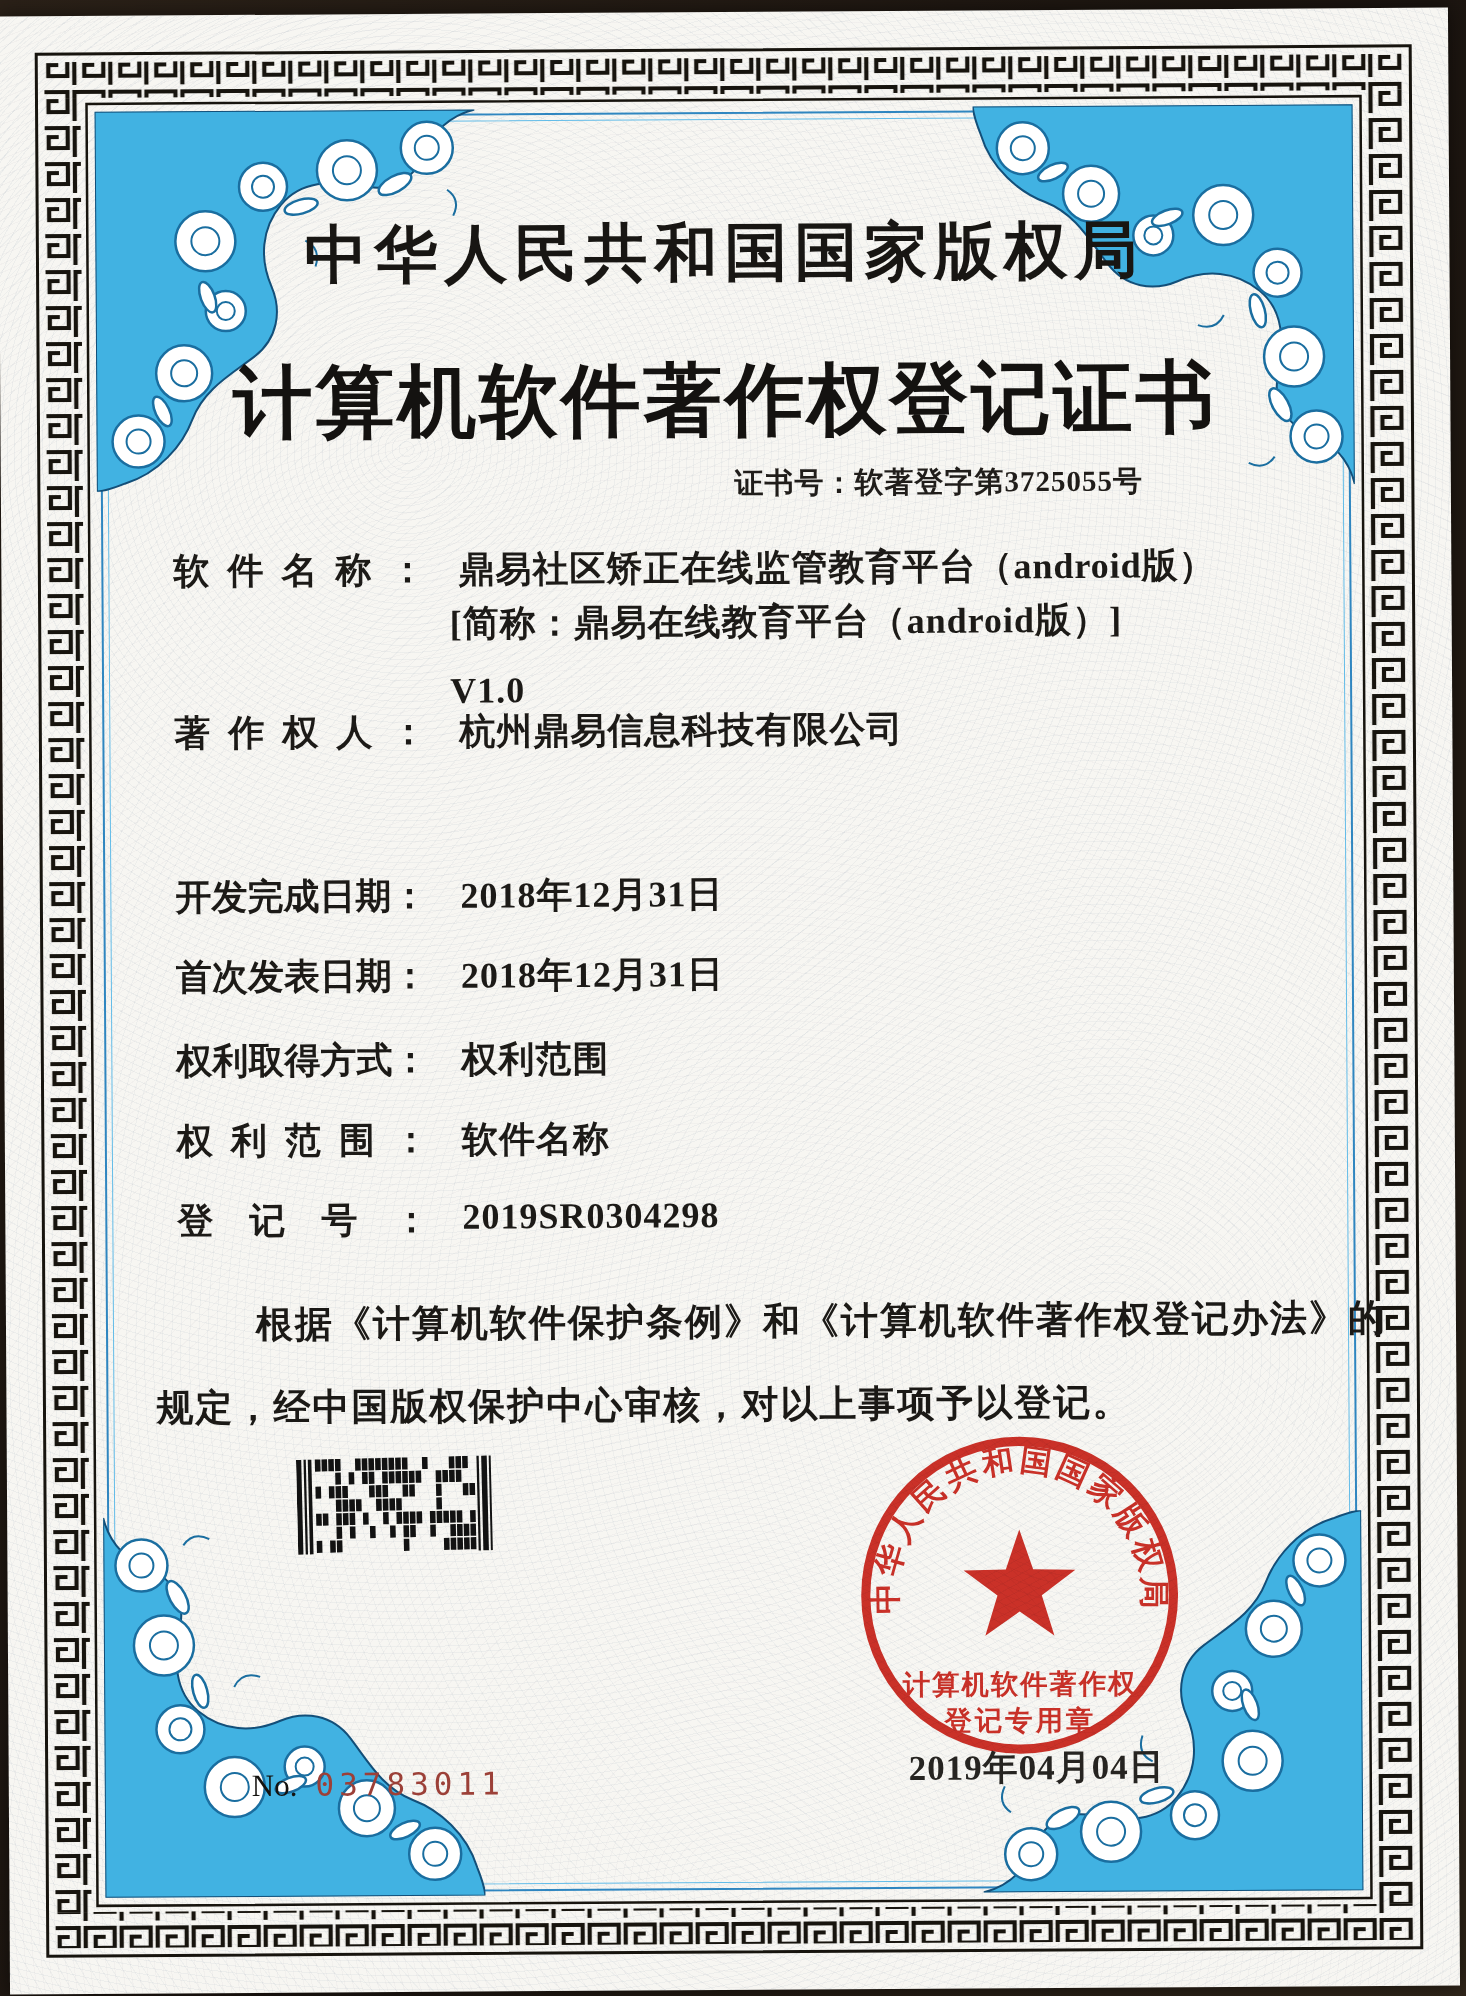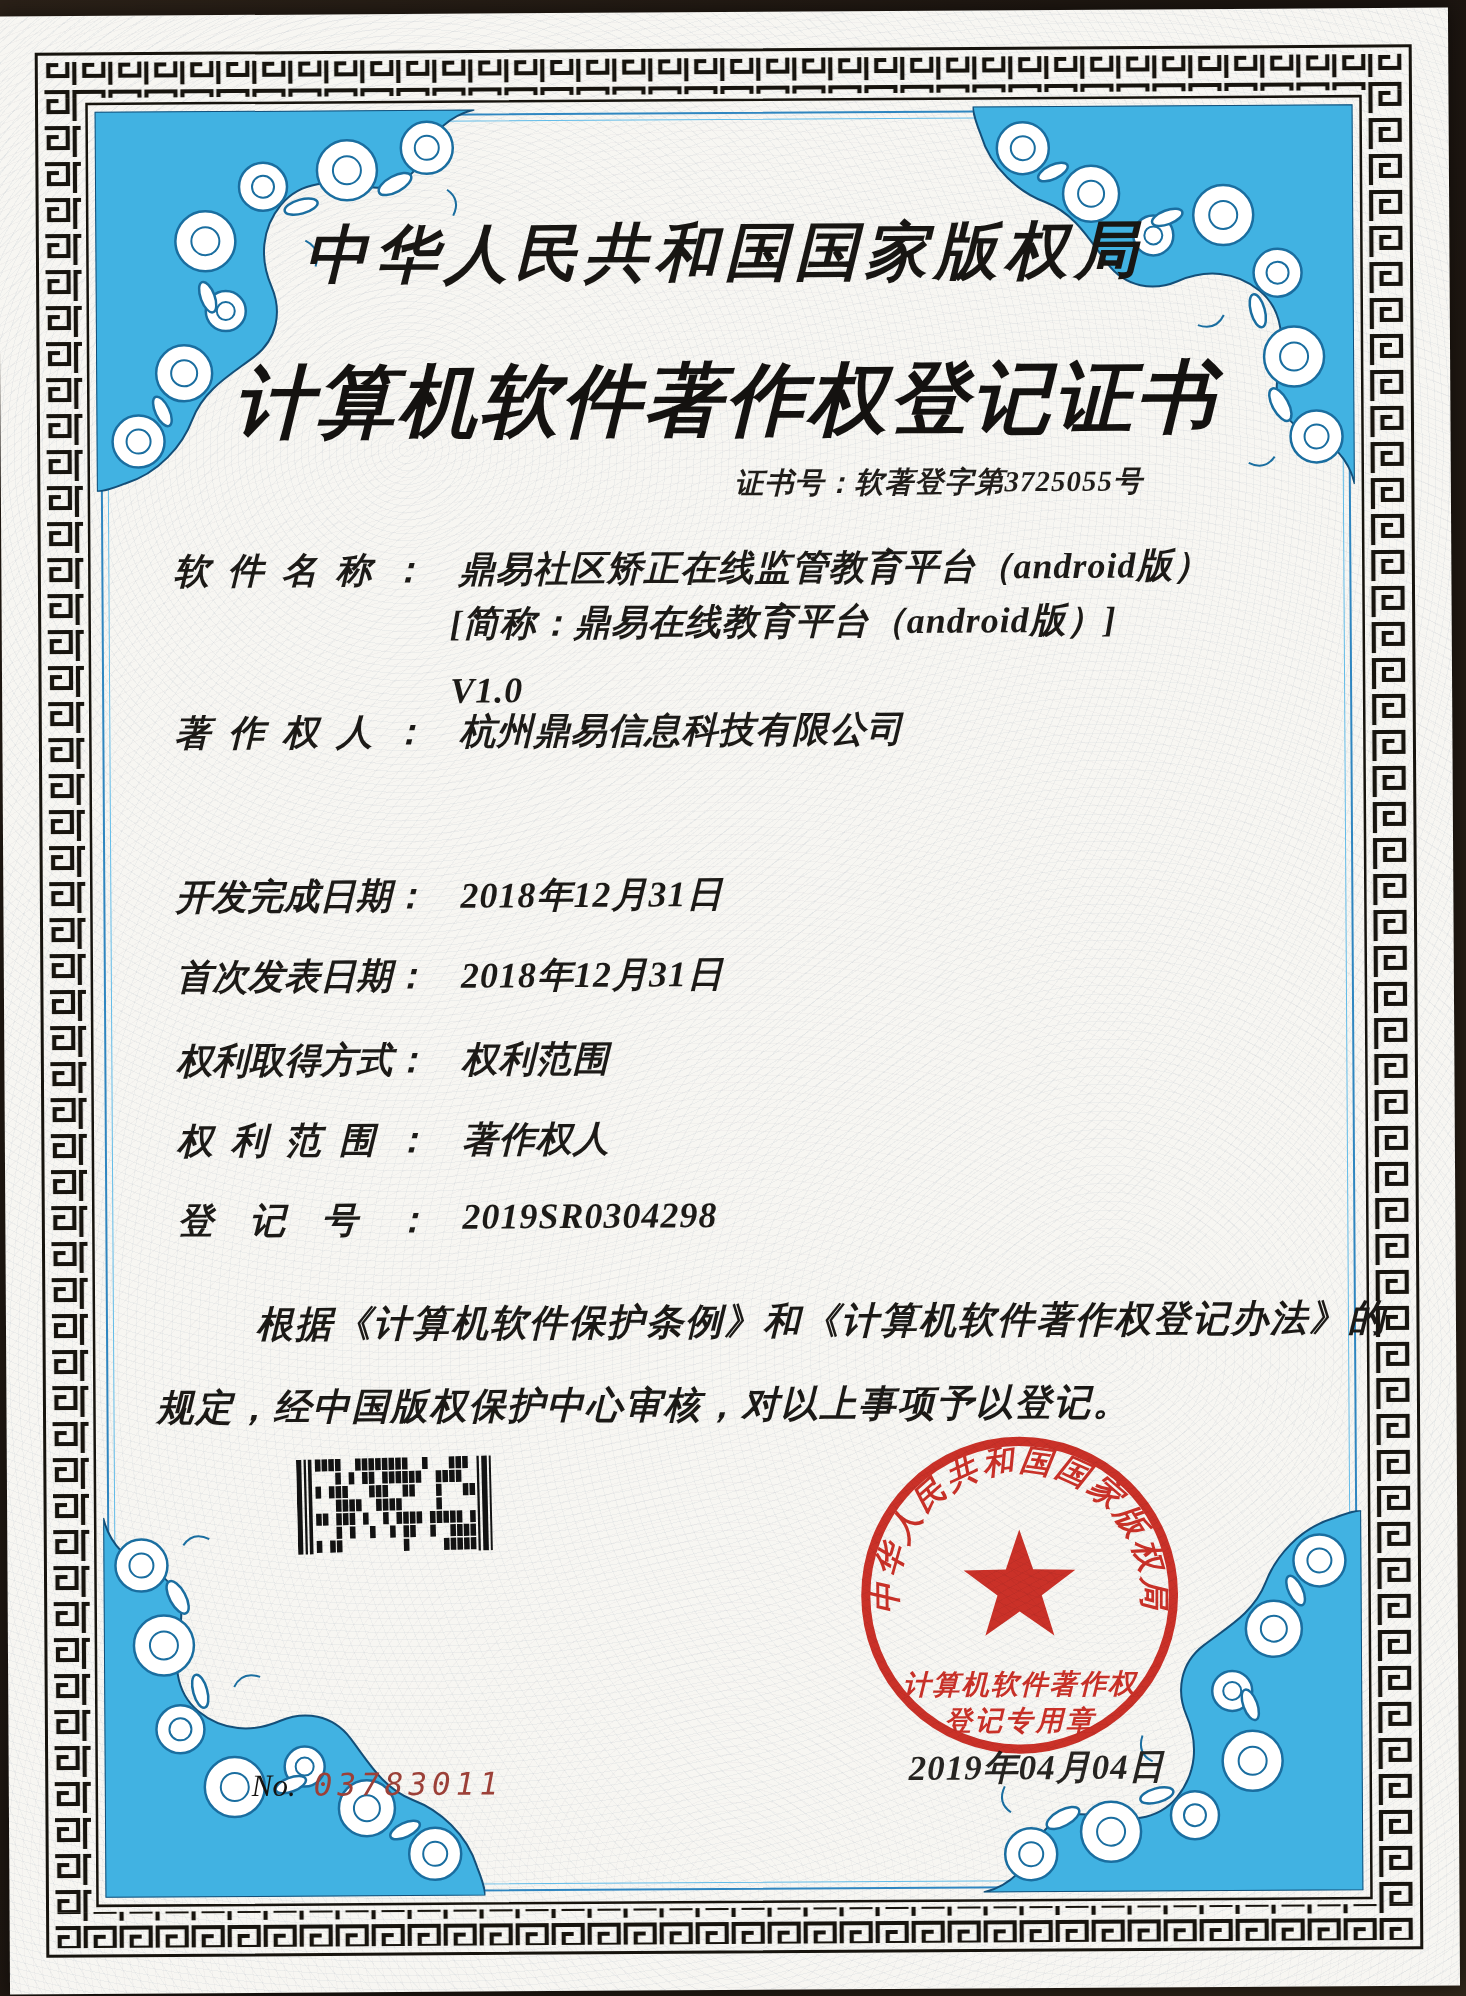--- a/index.html
+++ b/index.html
@@ -1,19 +1,19 @@
 <!DOCTYPE html>
 <html><head>
 <meta charset="utf-8">
 <style>
   * { margin:0; padding:0; box-sizing:border-box; }
   html,body { width:1466px; height:1996px; overflow:hidden; }
   body { background:#241c14; font-family:"Liberation Serif", serif; }
   .photo { position:relative; width:1466px; height:1996px;
-    background:linear-gradient(120deg,#2b2118 0%, #1c1510 55%, #30261a 100%);font-style:italic; }
+    background:linear-gradient(120deg,#2b2118 0%, #1c1510 55%, #30261a 100%); }
   .paper { position:absolute; left:4px; top:12px; width:1450px; height:1978px;
     background-color:#f7f6f2;
     background-image:
       repeating-radial-gradient(circle at 28% 22%, rgba(130,150,170,0.09) 0 1px, transparent 1px 7px),
       repeating-radial-gradient(circle at 76% 68%, rgba(130,150,170,0.08) 0 1px, transparent 1px 9px),
       repeating-radial-gradient(circle at 50% 95%, rgba(150,140,160,0.06) 0 1px, transparent 1px 8px);
     transform:rotate(-0.35deg); transform-origin:50% 50%;
     box-shadow:0 0 22px rgba(0,0,0,.55); }
 
   svg.frame-layer { position:absolute; left:0; top:0; }
@@ -154,21 +154,21 @@
       <span class="fvalue">2018年12月31日</span>
     </div>
 
     <div class="field" style="top:1022px">
       <span class="flabel">权利取得方式：</span>
       <span class="fvalue">权利范围</span>
     </div>
 
     <div class="field" style="top:1102px">
       <span class="flabel">权利范围：</span>
-      <span class="fvalue">著作权人</span>
+      <span class="fvalue">软件名称</span>
     </div>
 
     <div class="field" style="top:1182px">
       <span class="flabel">登记号：</span>
       <span class="fvalue">2019SR0304298</span>
     </div>
 
     <div class="stmt l1" style="top:1285px">根据《计算机软件保护条例》和《计算机软件著作权登记办法》的</div>
     <div class="stmt" style="top:1368px">规定，经中国版权保护中心审核，对以上事项予以登记。</div>
 

